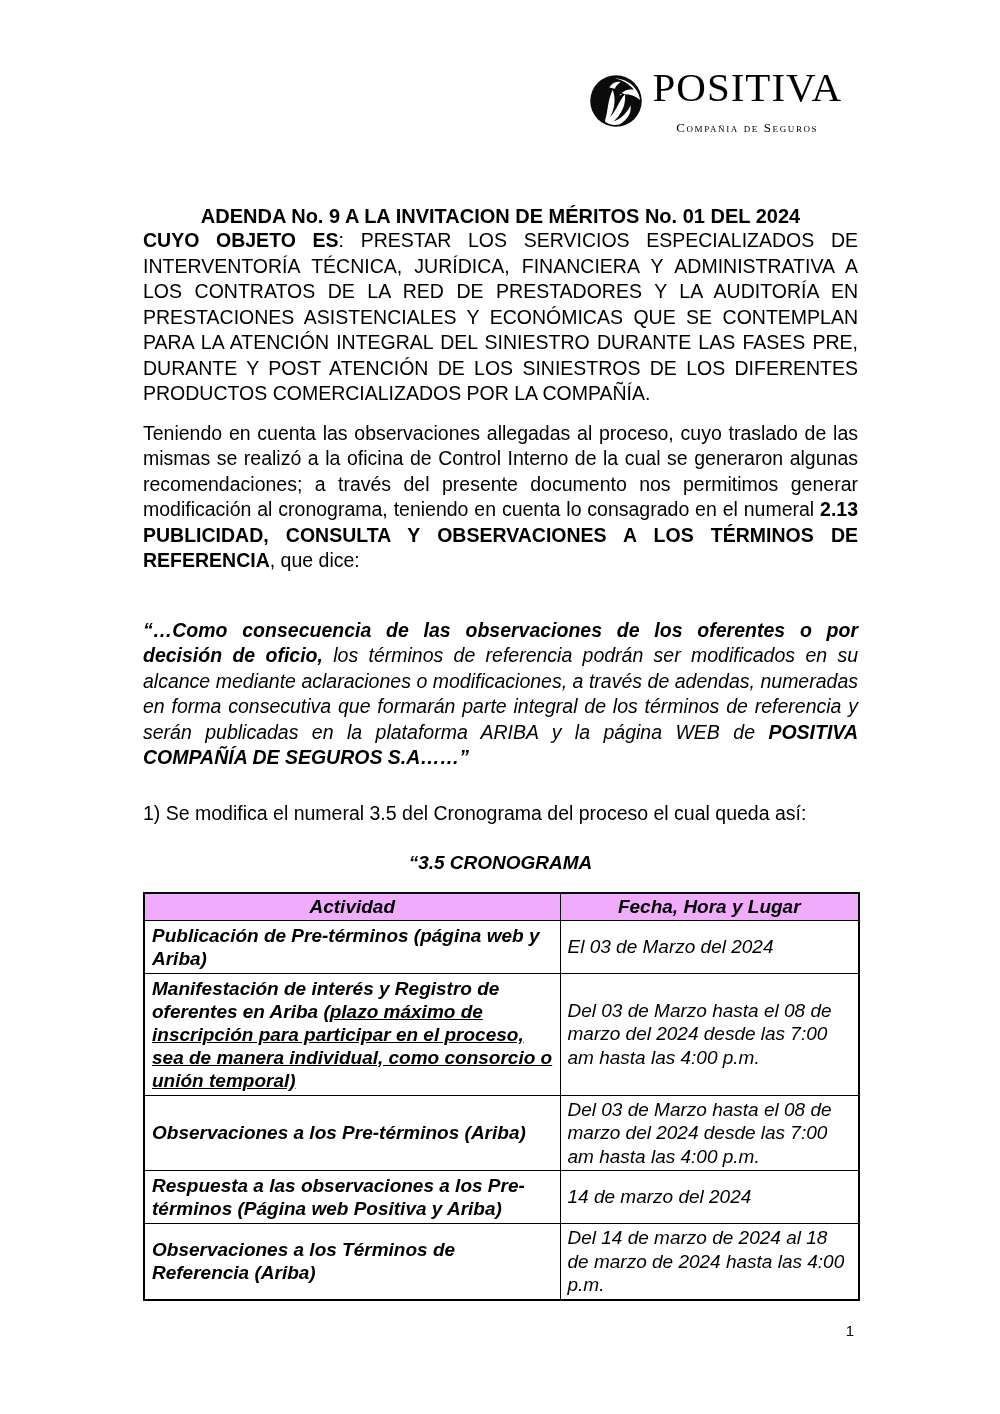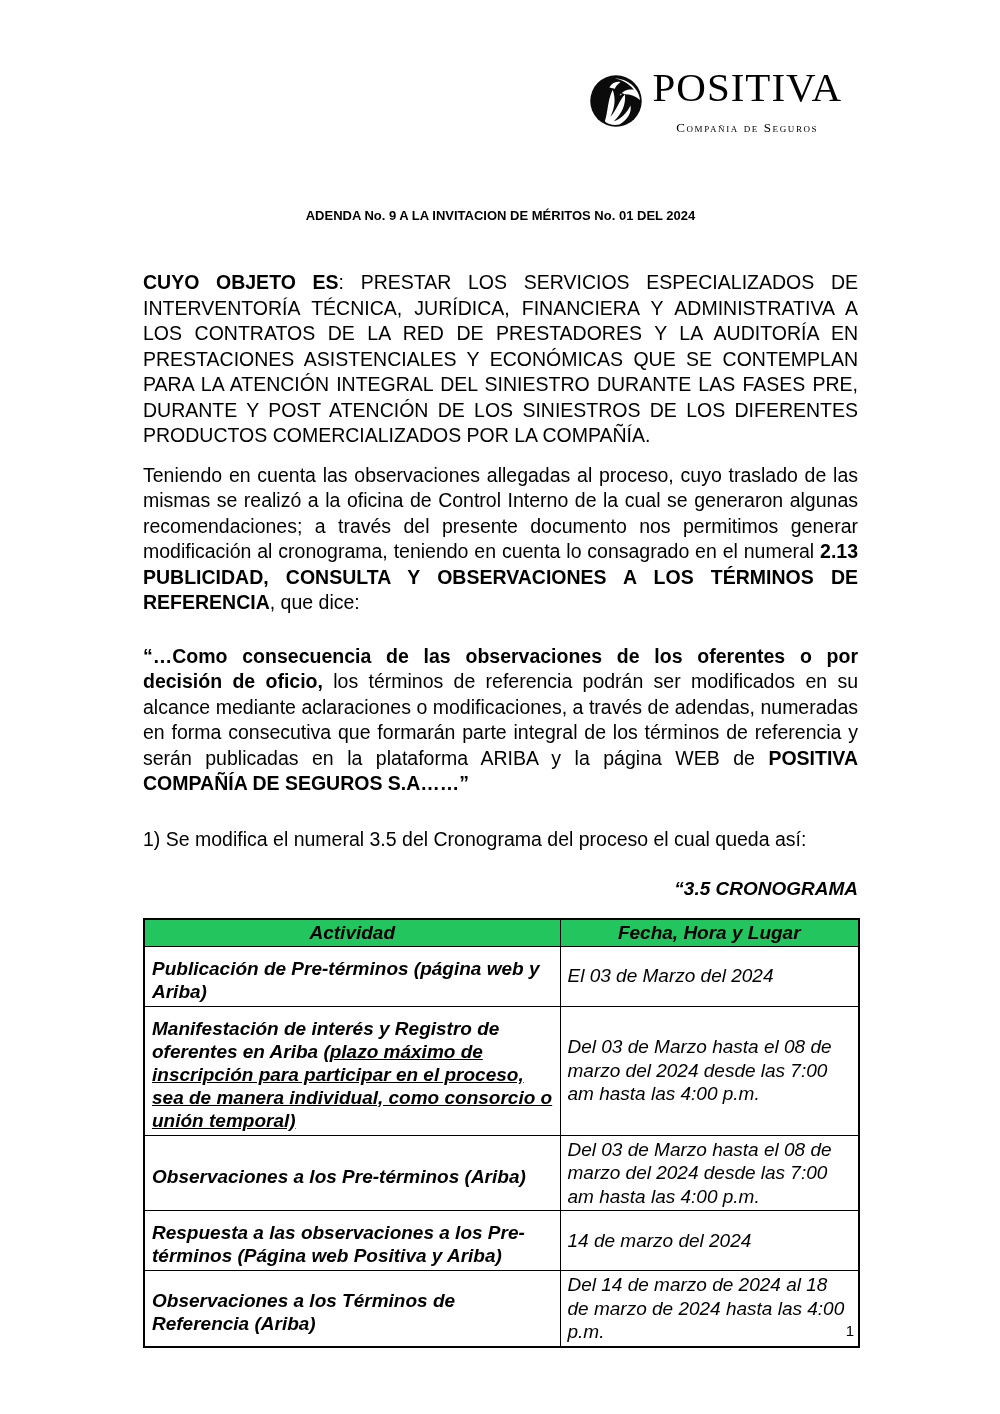--- a/index.html
+++ b/index.html
@@ -26,69 +26,70 @@
   }
   .logo-lockup { display: flex; align-items: center; gap: 9px; }
   .logo-icon svg { display: block; }
   .logo-text { text-align: center; font-family: "Liberation Serif", serif; }
   .brand { font-size: 41px; line-height: 42px; letter-spacing: 1px; font-weight: 500; }
   .tagline { font-size: 13px; letter-spacing: 1.6px; margin-top: 12px; font-variant: small-caps; text-transform: none; }
   
   .doc-title {
     margin-top: 68px;
     text-align: center;
-    font-size: 13px;
+    font-size: 20px;
     font-weight: bold;
     line-height: 24px;
   }
   
   .para {
     font-size: 19.5px;
     line-height: 25.5px;
     text-align: justify;
   }
-  .p-objeto { margin-top: 42px; }
+  .p-objeto { }
   .p-intro  { margin-top: 14px; }
   .b { font-weight: bold; }
   .p-quote {
-    margin-top: 28px;
+    margin-top: 44px;
+    font-style: italic;
   }
   .p-item { margin-top: 30px; text-align: left; }
   .p-heading {
     margin-top: 24px;
     font-weight: bold;
     font-style: italic;
     font-size: 19px;
-    text-align: right;
+    text-align: center;
   }
   
   table.crono {
     margin-top: 16px;
     border-collapse: collapse;
     width: 715px;
     border: 2.5px solid #000;
     table-layout: fixed;
   }
   .crono th, .crono td {
     border: 1.6px solid #000;
     font-style: italic;
     font-size: 19px;
     vertical-align: middle;
     padding: 2px 7px;
   }
   .crono th {
-    background: #22c55e;
+    background: #f0abfc;
     font-weight: bold;
     text-align: center;
     height: 23px;
     line-height: 22px;
   }
   .crono col.c-act { width: 416px; }
   .crono col.c-date { width: 299px; }
-  .crono td.activity { font-weight: bold; line-height: 23px; padding-top: 10px; padding-bottom: 3px; }
+  .crono td.activity { font-weight: bold; line-height: 23px; padding-top: 3px; padding-bottom: 3px; }
   .crono td.date { font-weight: normal; line-height: 23.5px; }
   .act-underline { font-weight: bold; text-decoration: underline; }
   
   .page-number {
     position: absolute;
     top: 1322px;
     right: 146px;
     font-size: 15px;
     line-height: 18px;
   }

